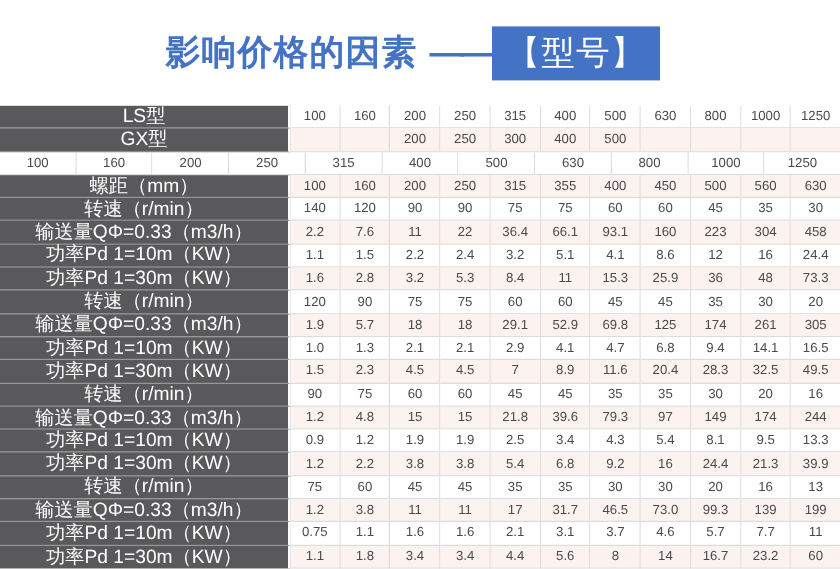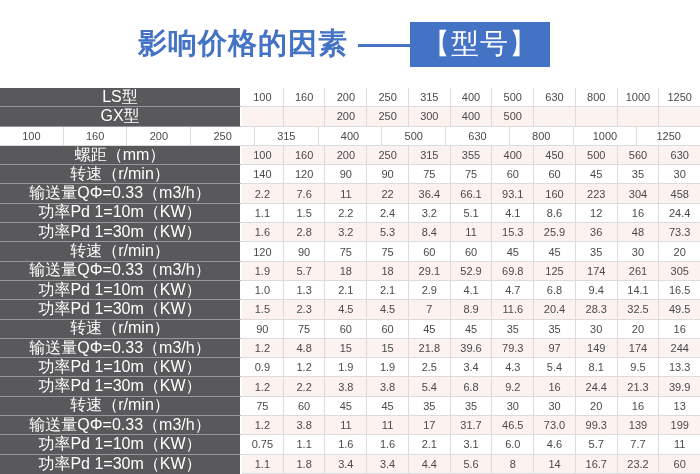--- a/index.html
+++ b/index.html
@@ -348,21 +348,21 @@
         <div class="cell">199</div>
       </div>
       <div class="row">
         <div class="label-cell">功率Pd 1=10m（KW）</div>
         <div class="cell">0.75</div>
         <div class="cell">1.1</div>
         <div class="cell">1.6</div>
         <div class="cell">1.6</div>
         <div class="cell">2.1</div>
         <div class="cell">3.1</div>
-        <div class="cell">6.0</div>
+        <div class="cell">3.7</div>
         <div class="cell">4.6</div>
         <div class="cell">5.7</div>
         <div class="cell">7.7</div>
         <div class="cell">11</div>
       </div>
       <div class="row alt">
         <div class="label-cell">功率Pd 1=30m（KW）</div>
         <div class="cell">1.1</div>
         <div class="cell">1.8</div>
         <div class="cell">3.4</div>

